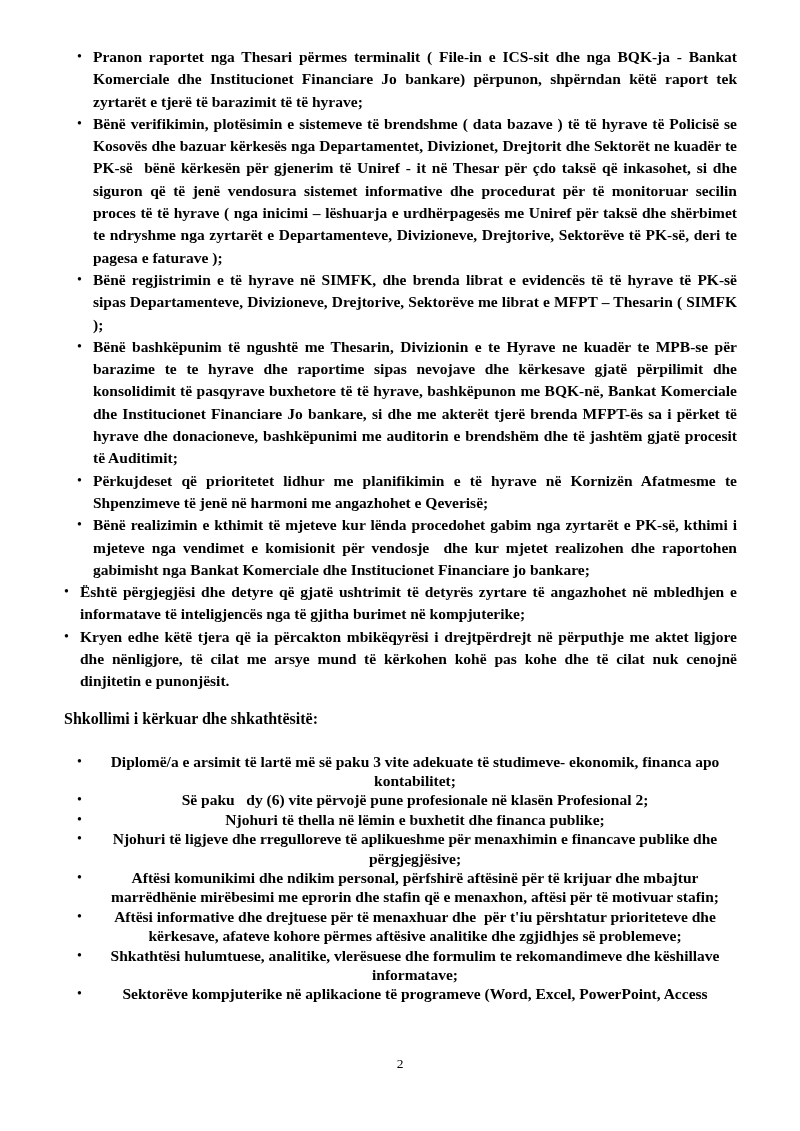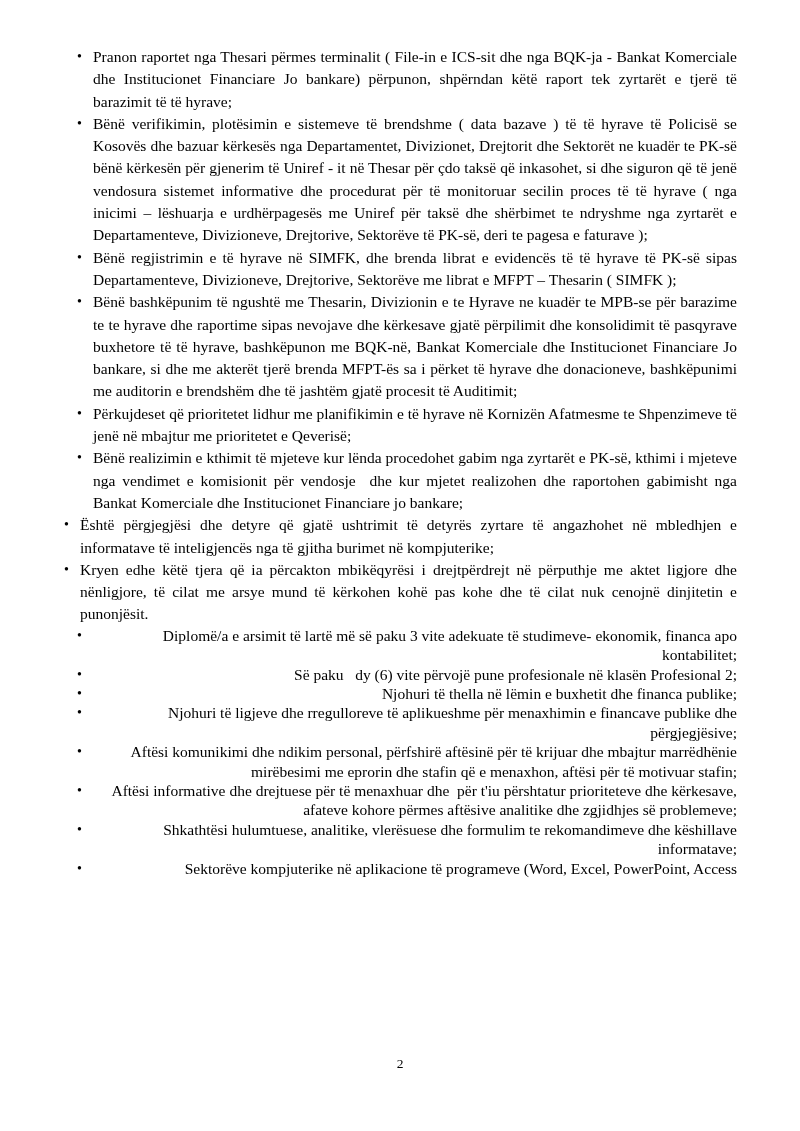--- a/index.html
+++ b/index.html
@@ -22,32 +22,33 @@
   .item { display: flex; }
   .bullet {
     flex: 0 0 29px;
     box-sizing: border-box;
     padding-left: 13px;
     font-size: 14px;
   }
   .item .text {
     flex: 1;
     white-space: pre-wrap;
+    font-weight: bold;
   }
   .duties {
     font-size: 15.5px;
     line-height: 22.3px;
   }
   .duties .text { text-align: justify; }
   .duties .item.outdent { margin-left: -13px; }
   .quals {
     font-size: 15.5px;
     line-height: 19.4px;
   }
-  .quals .text { text-align: right; }
+  .quals .text { text-align: center; }
   .section-heading {
     font-size: 16px;
     font-weight: bold;
     line-height: 22px;
     margin: 15px 0 22px 0;
   }
   .page-number {
     position: absolute;
     top: 1056px;
     left: 0;
@@ -74,36 +75,37 @@
     <div class="item">
       <span class="bullet">•</span>
       <div class="text">Bënë regjistrimin e të hyrave në SIMFK, dhe brenda librat e evidencës të të hyrave të PK-së sipas Departamenteve, Divizioneve, Drejtorive, Sektorëve me librat e MFPT – Thesarin ( SIMFK );</div>
     </div>
     <div class="item">
       <span class="bullet">•</span>
       <div class="text">Bënë bashkëpunim të ngushtë me Thesarin, Divizionin e te Hyrave ne kuadër te MPB-se për barazime te te hyrave dhe raportime sipas nevojave dhe kërkesave gjatë përpilimit dhe konsolidimit të pasqyrave buxhetore të të hyrave, bashkëpunon me BQK-në, Bankat Komerciale dhe Institucionet Financiare Jo bankare, si dhe me akterët tjerë brenda MFPT-ës sa i përket të hyrave dhe donacioneve, bashkëpunimi me auditorin e brendshëm dhe të jashtëm gjatë procesit të Auditimit;</div>
     </div>
     <div class="item">
       <span class="bullet">•</span>
-      <div class="text">Përkujdeset që prioritetet lidhur me planifikimin e të hyrave në Kornizën Afatmesme te Shpenzimeve të jenë në mbajtur me prioritetet e Qeverisë;</div>
+      <div class="text">Përkujdeset që prioritetet lidhur me planifikimin e të hyrave në Kornizën Afatmesme te Shpenzimeve të jenë në harmoni me angazhohet e Qeverisë;</div>
     </div>
     <div class="item">
       <span class="bullet">•</span>
       <div class="text">Bënë realizimin e kthimit të mjeteve kur lënda procedohet gabim nga zyrtarët e PK-së, kthimi i mjeteve nga vendimet e komisionit për vendosje  dhe kur mjetet realizohen dhe raportohen gabimisht nga Bankat Komerciale dhe Institucionet Financiare jo bankare;</div>
     </div>
     <div class="item outdent">
       <span class="bullet">•</span>
       <div class="text">Është përgjegjësi dhe detyre që gjatë ushtrimit të detyrës zyrtare të angazhohet në mbledhjen e informatave të inteligjencës nga të gjitha burimet në kompjuterike;</div>
     </div>
     <div class="item outdent">
       <span class="bullet">•</span>
       <div class="text">Kryen edhe këtë tjera që ia përcakton mbikëqyrësi i drejtpërdrejt në përputhje me aktet ligjore dhe nënligjore, të cilat me arsye mund të kërkohen kohë pas kohe dhe të cilat nuk cenojnë dinjitetin e punonjësit.</div>
     </div>
   </div>
 
+  <div class="section-heading">Shkollimi i kërkuar dhe shkathtësitë:</div>
 
   <div class="list quals">
     <div class="item">
       <span class="bullet">•</span>
       <div class="text">Diplomë/a e arsimit të lartë më së paku 3 vite adekuate të studimeve- ekonomik, financa apo kontabilitet;</div>
     </div>
     <div class="item">
       <span class="bullet">•</span>
       <div class="text">Së paku   dy (6) vite përvojë pune profesionale në klasën Profesional 2;</div>
     </div>

